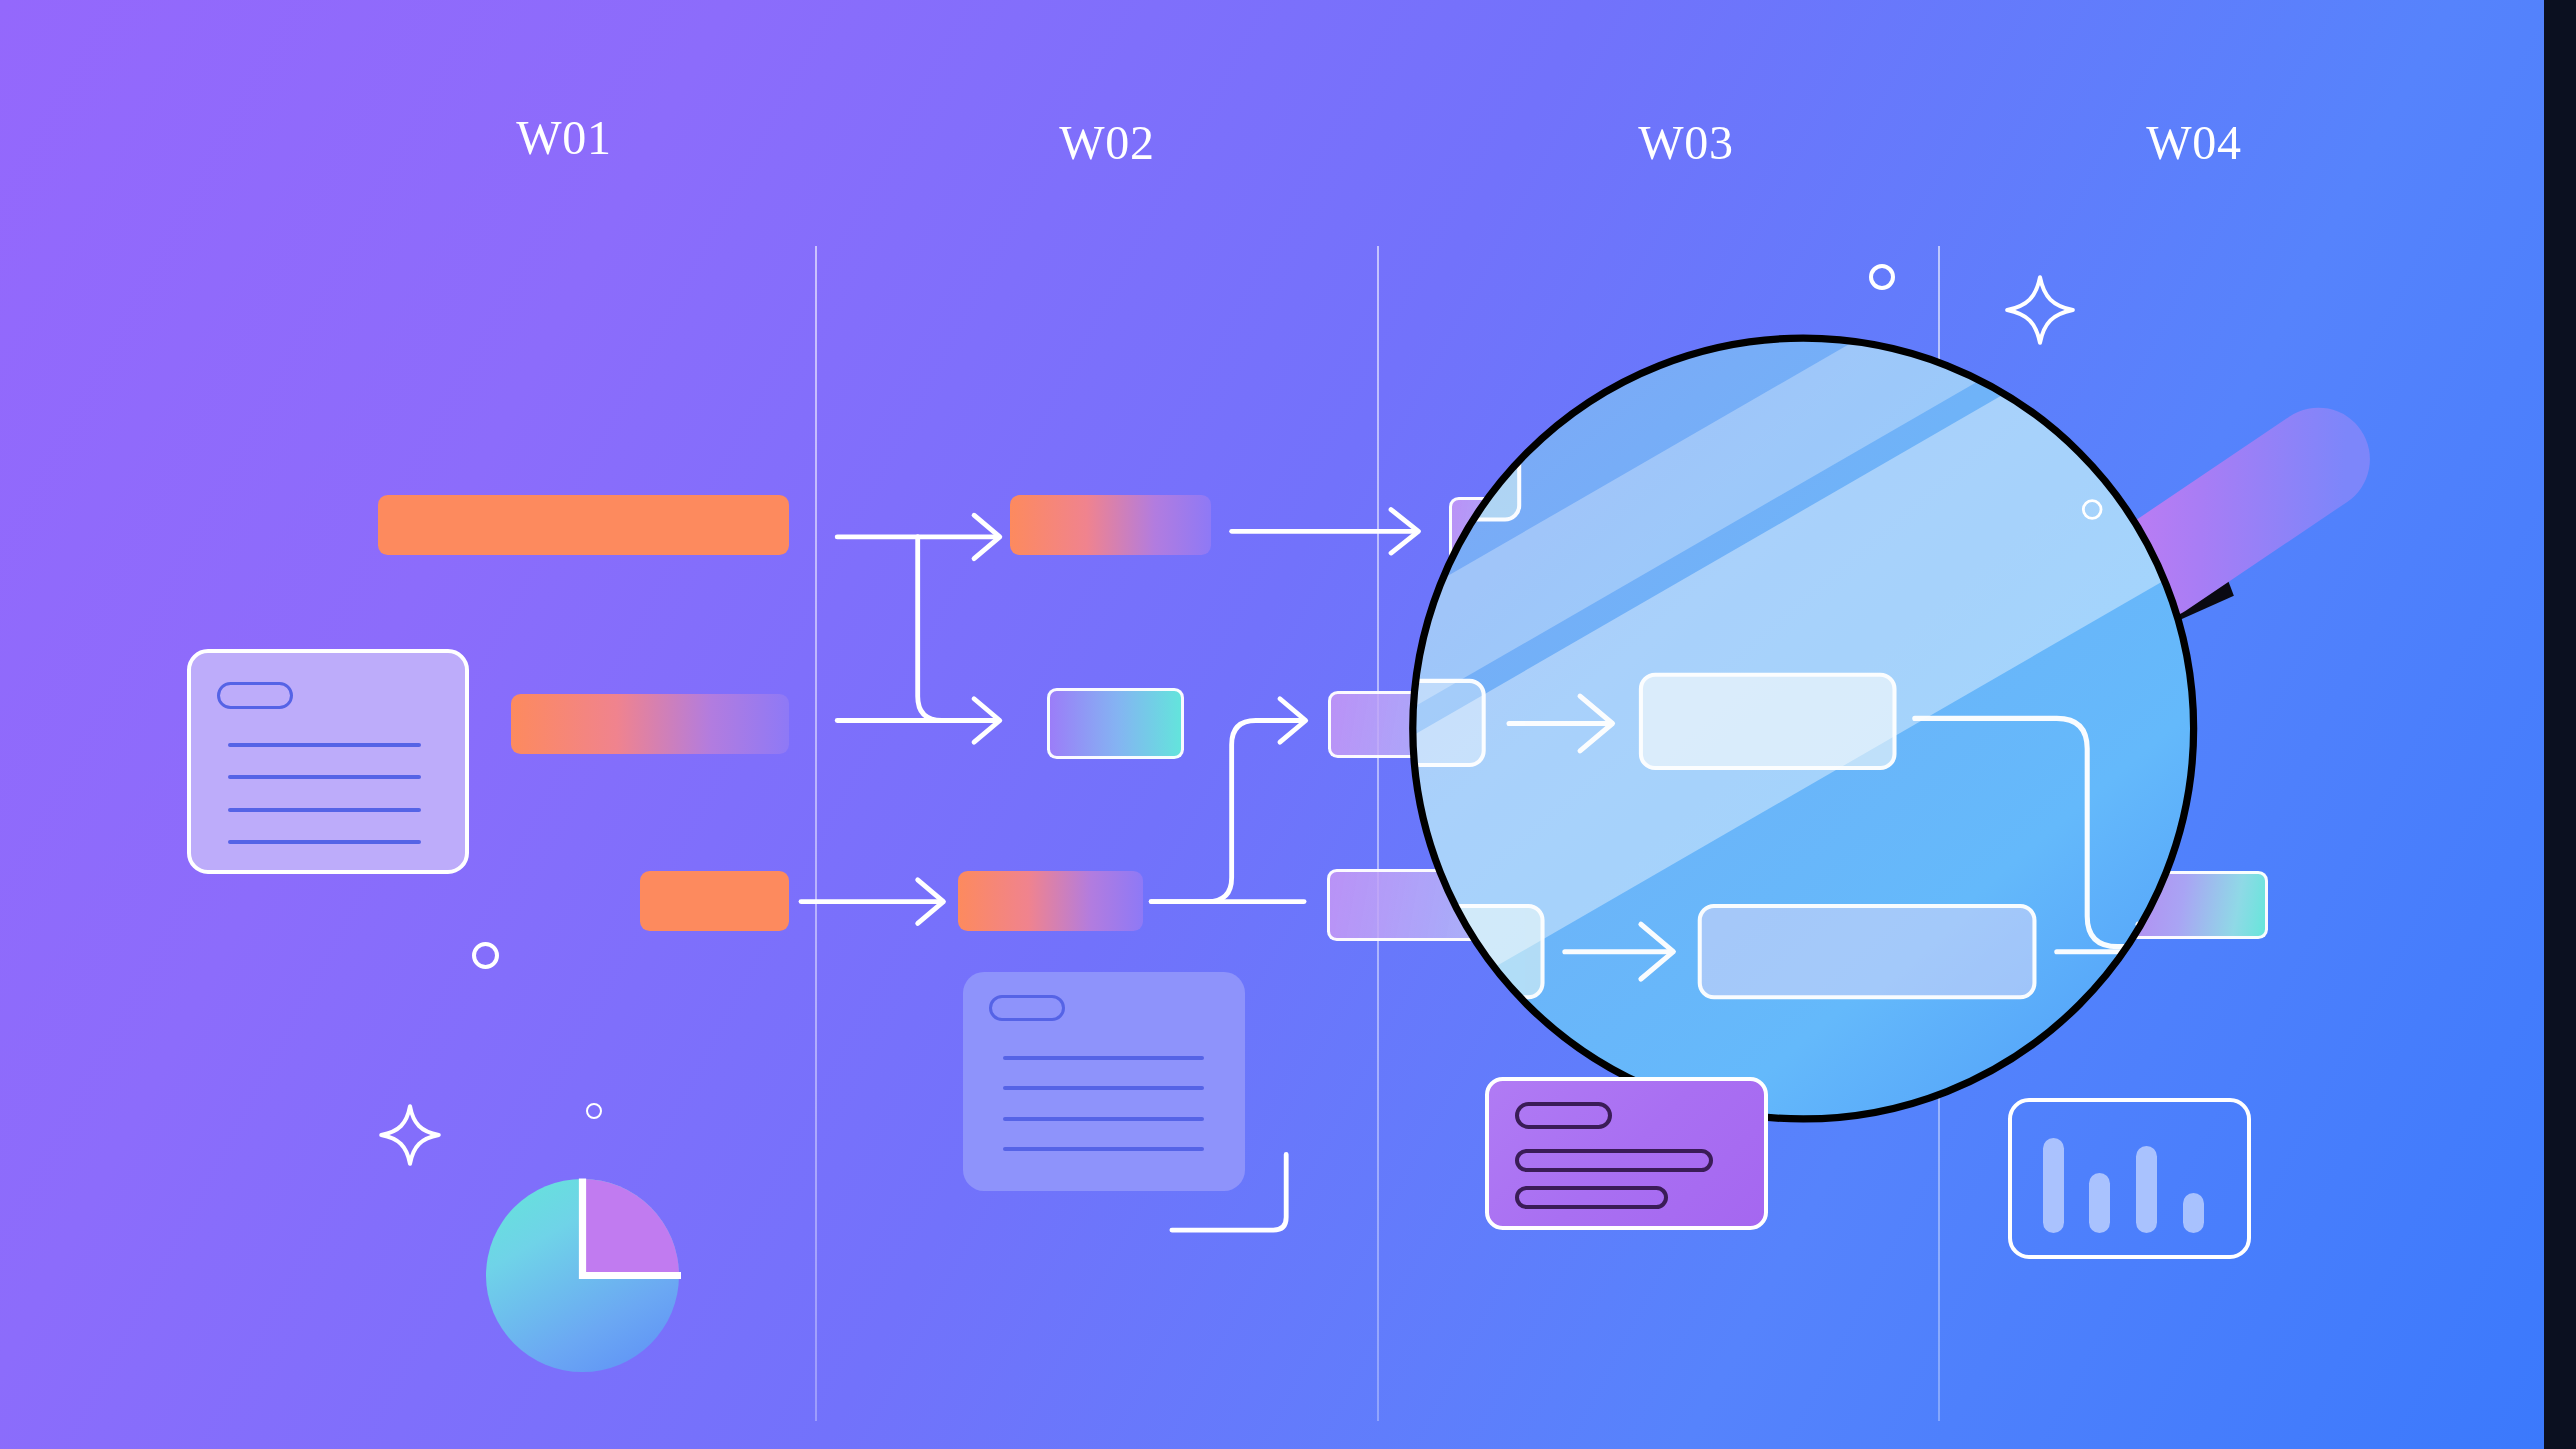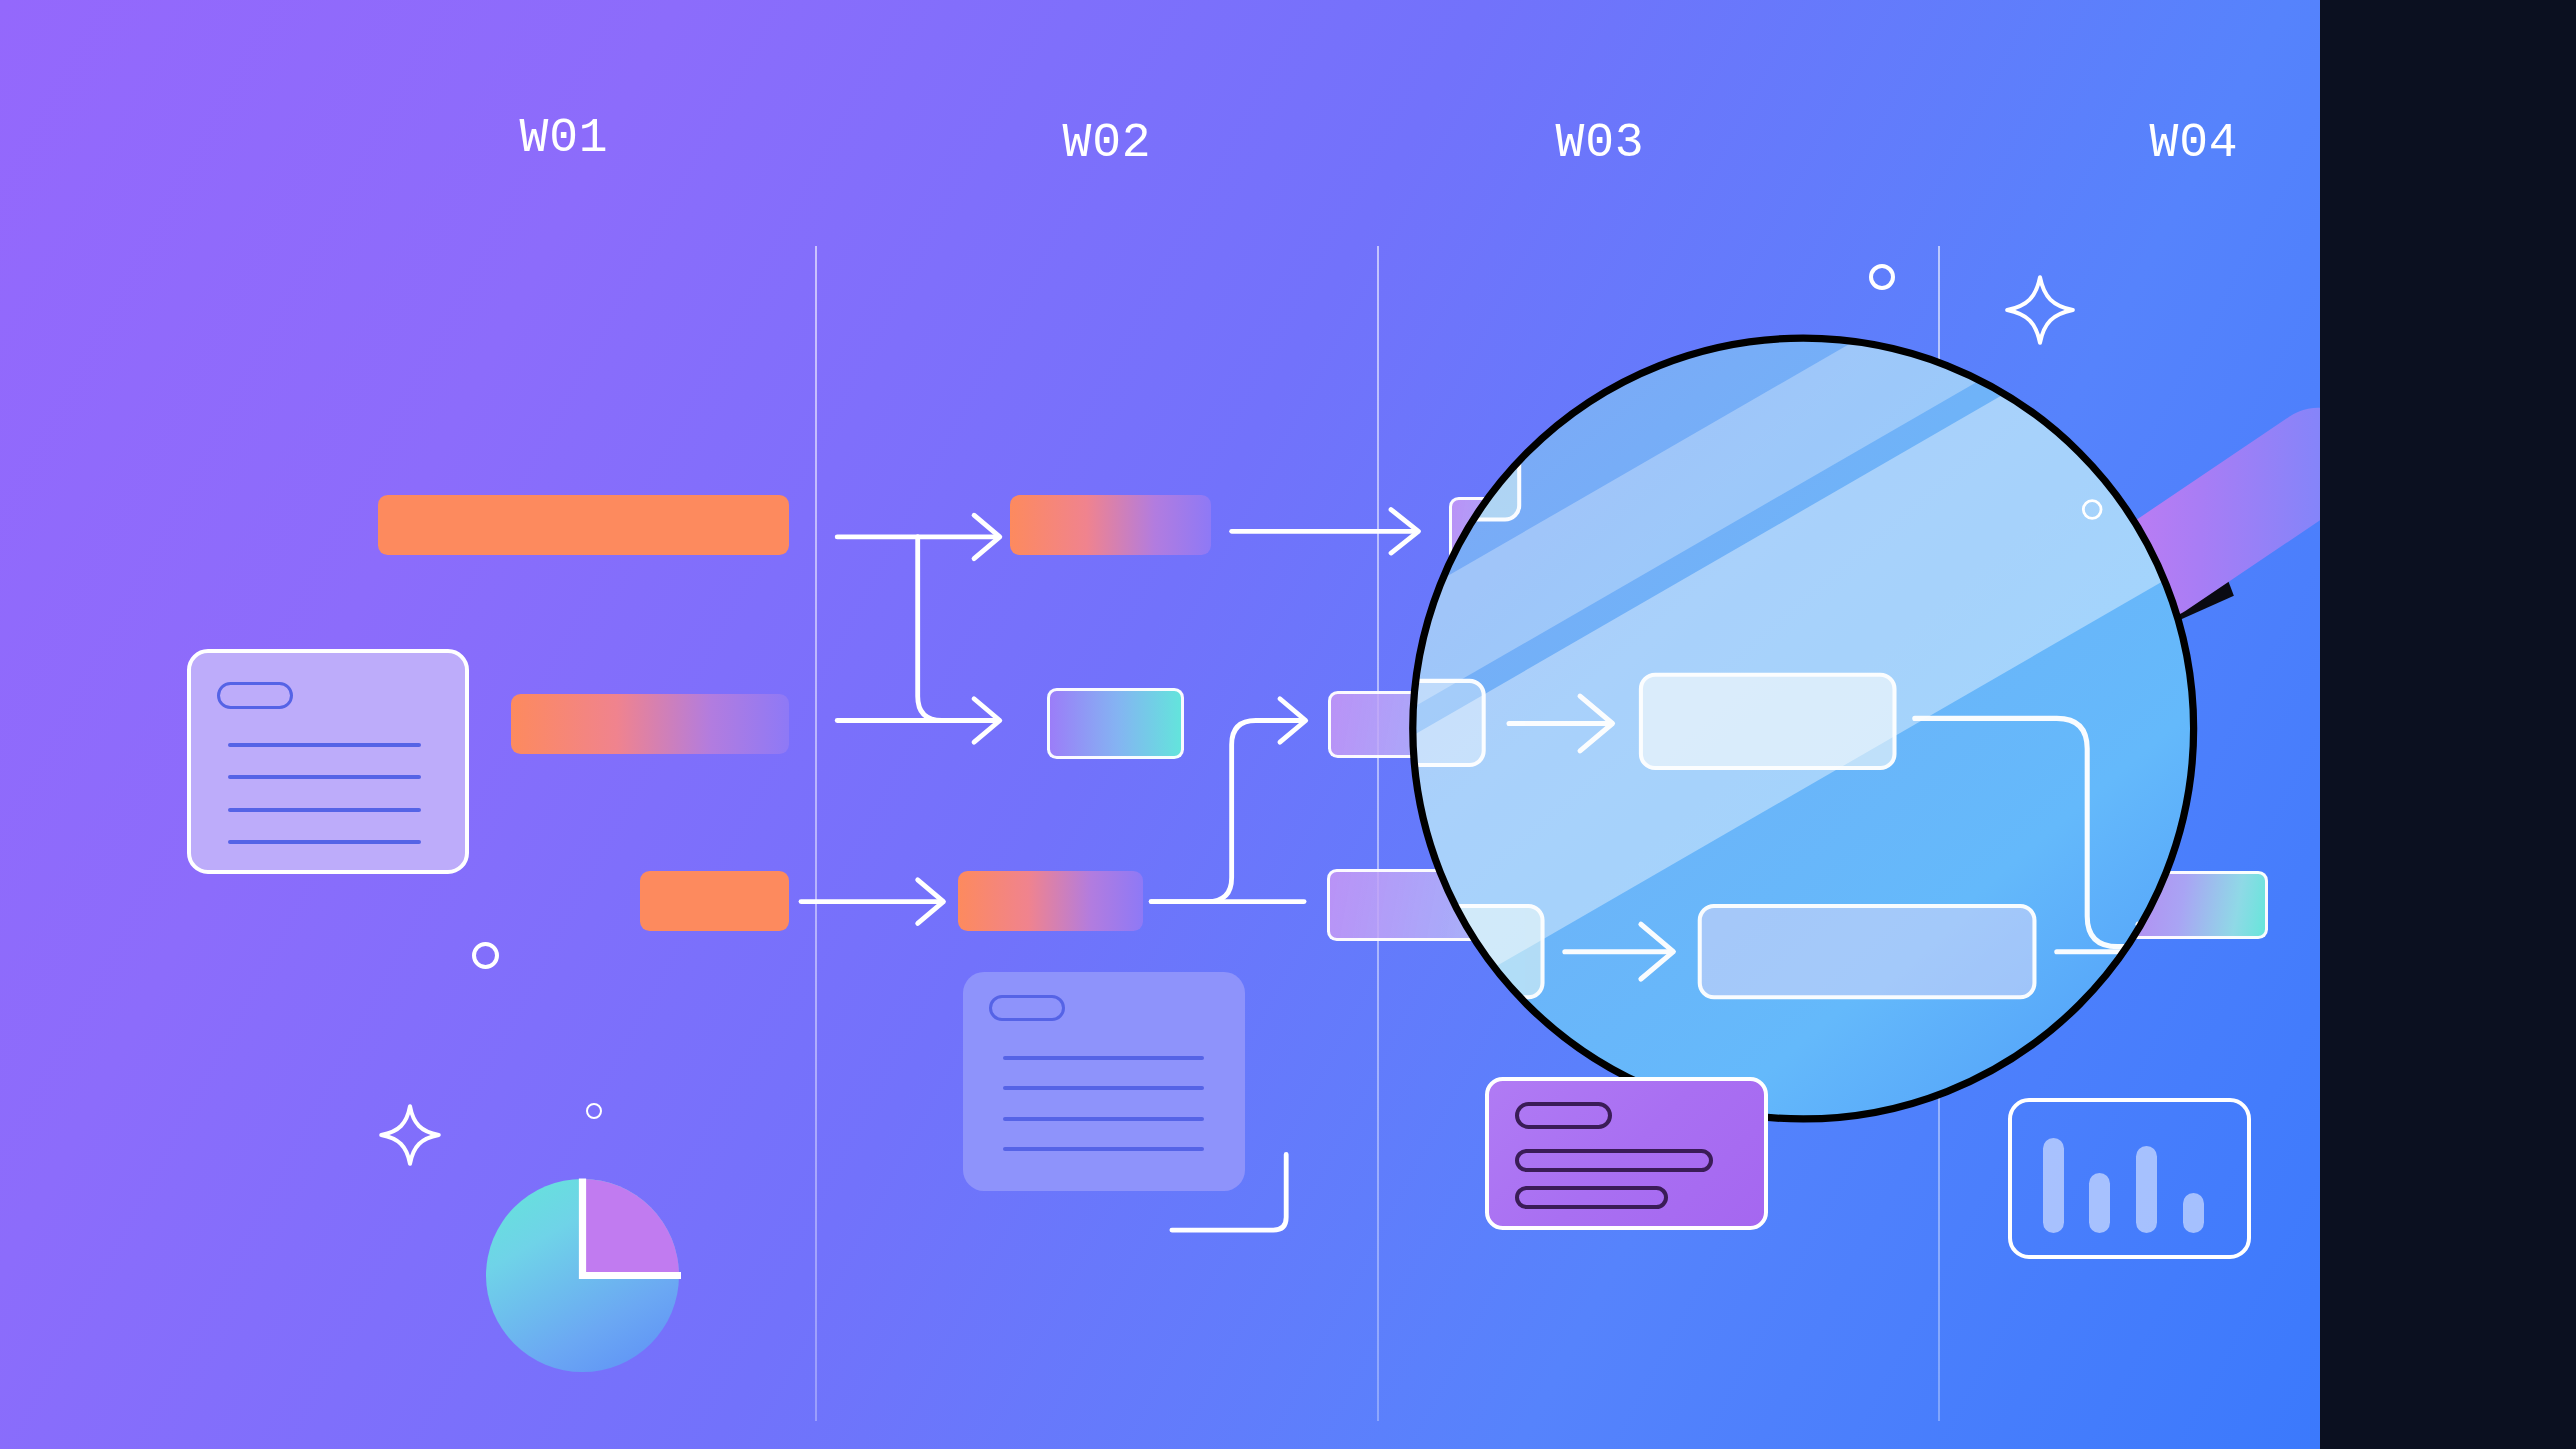--- a/index.html
+++ b/index.html
@@ -1,18 +1,18 @@
 <!DOCTYPE html>
 <html style="font-size:13px"><head>
 <meta charset="utf-8">
 <style>
   html,body{margin:0;padding:0;background:#0b1020;}
   #stage{
-    position:relative;width:2320px;height:1449px;overflow:hidden;
-    font-family:Liberation Mono, monospace;
+    position:relative;width:2544px;height:1449px;overflow:hidden;
+    font-family:Liberation Serif, serif;
     background:linear-gradient(118deg,#9468FC 0%,#8C6CFB 22%,#7272FB 48%,#5683FC 74%,#3B79FC 100%);
   }
   .col-label{
     position:absolute;color:#FFFFFF;font-size:48px;font-weight:400;
     letter-spacing:0.8px;line-height:1;white-space:nowrap;
     transform:translateX(-50%);
   }
   .divider{
     position:absolute;width:2.4px;top:246px;height:1175px;
     background:linear-gradient(180deg,rgba(255,255,255,.58) 0%,rgba(255,255,255,.46) 60%,rgba(255,255,255,.30) 100%);
@@ -61,21 +61,21 @@
 <body>
 
 <div id="stage">
 
   <div class="divider" style="left:815px"></div>
   <div class="divider" style="left:1377px"></div>
   <div class="divider" style="left:1938px"></div>
 
   <div class="col-label" style="left:564px;top:114px">W01</div>
   <div class="col-label" style="left:1107px;top:119px">W02</div>
-  <div class="col-label" style="left:1600px;top:119px">W03</div>
+  <div class="col-label" style="left:1686px;top:119px">W03</div>
   <div class="col-label" style="left:2194px;top:119px">W04</div>
 
   <div class="flow-layer">
 
     <svg class="deco" style="left:0;top:0;width:2576px;height:1449px" viewBox="0 0 3200 1800" fill="none">
       <g stroke="#FFFFFF" stroke-width="6" stroke-linecap="round" stroke-linejoin="round" fill="none">
 
         <path d="M1040 667 H1140"></path>
         <path d="M1140 667 V865 q0 30 30 30 H1240"></path>
         <path d="M1140 667 H1240"></path>

